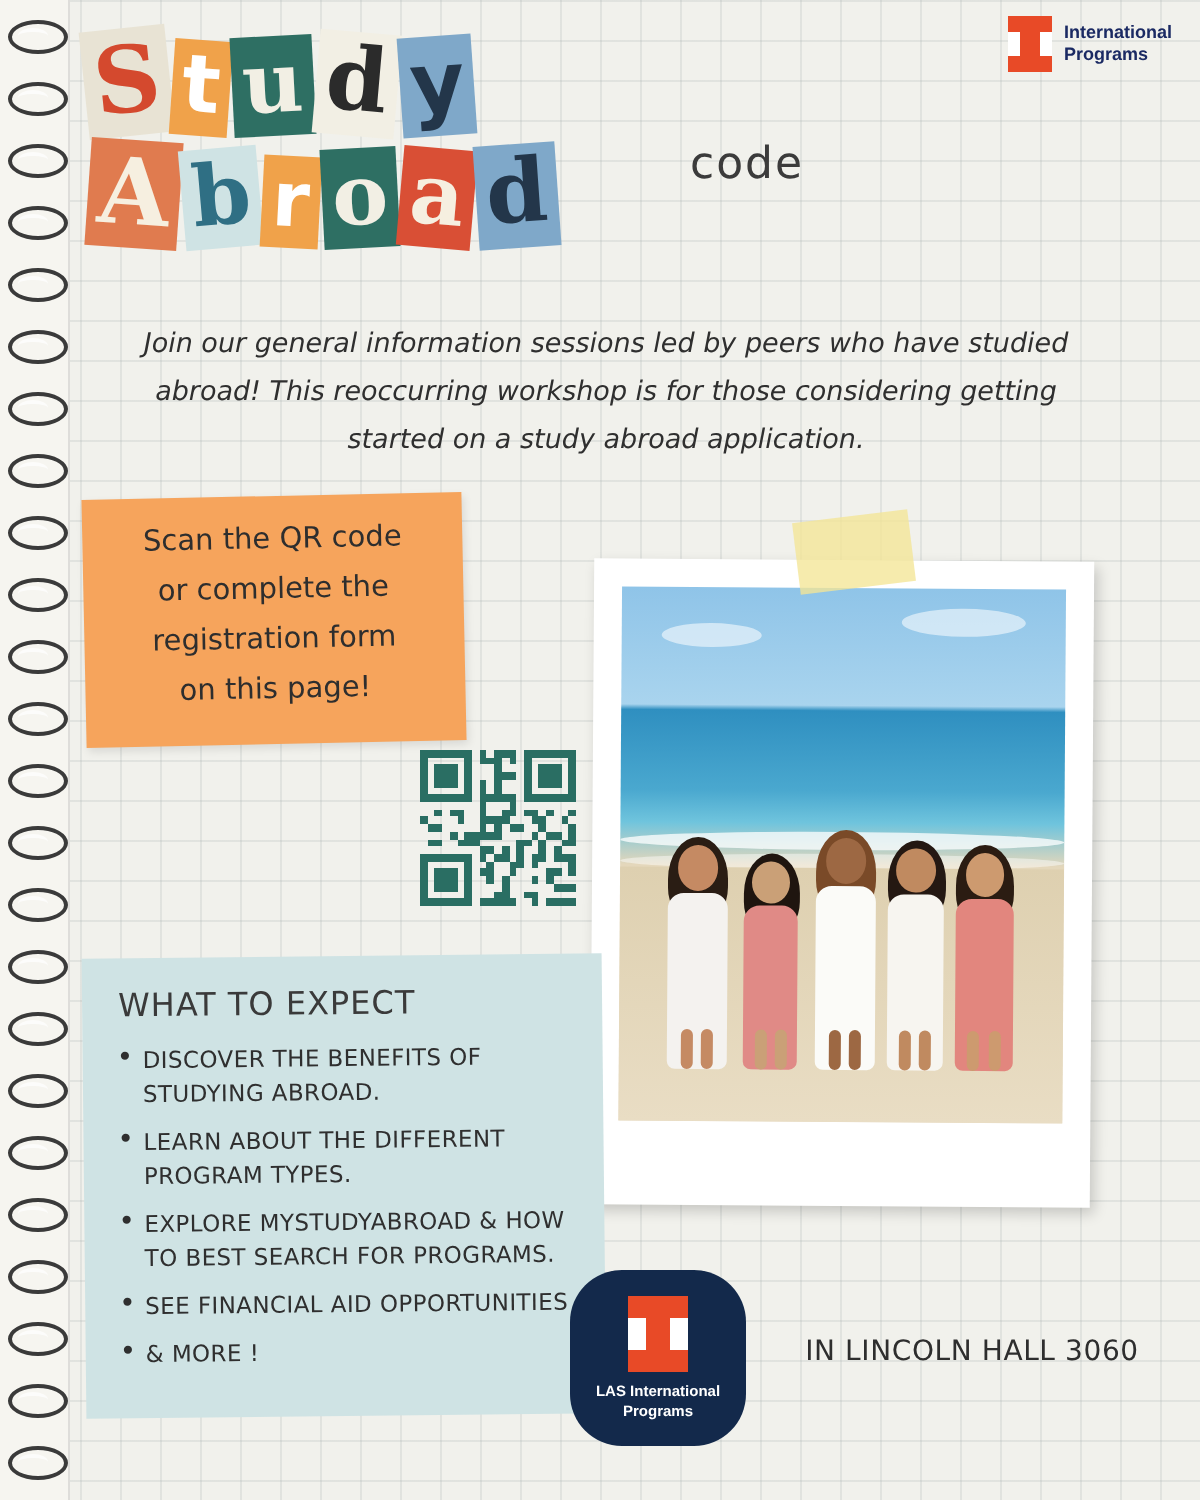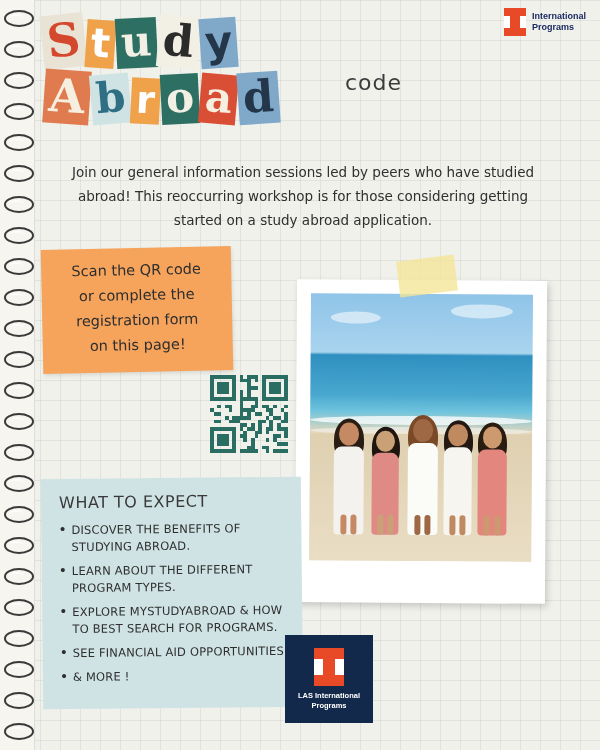--- a/index.html
+++ b/index.html
@@ -131,20 +131,21 @@
   .intro {
     position: absolute;
     left: 68px;
     top: 160px;
     width: 470px;
     text-align: center;
     font-family: "DejaVu Sans", sans-serif;
     font-size: 13.5px;
     line-height: 24px;
     color: #2f2f2f;
+    font-style: italic;
   }
 
   
   .qr-callout {
     position: absolute;
     left: 42px;
     top: 248px;
     width: 170px;
     background: #f6a45c;
     padding: 10px 10px 14px 10px;
@@ -262,20 +263,21 @@
     left: 285px;
     top: 635px;
     width: 88px;
     height: 88px;
     background: #13294b;
     display: flex;
     flex-direction: column;
     align-items: center;
     justify-content: center;
     gap: 5px;
+    border-radius: 26px;
   }
   .bottom-logo .block-i {
     width: 30px;
     height: 38px;
   }
   .bottom-logo .block-i .top { width: 30px; height: 11px; }
   .bottom-logo .block-i .mid { left: 9px; top: 11px; width: 12px; height: 16px; }
   .bottom-logo .block-i .bot { top: 27px; width: 30px; height: 11px; }
   .bottom-logo-text {
     color: #ffffff;
@@ -571,15 +573,16 @@
         <div class="bar mid"></div>
         <div class="bar bot"></div>
     </div>
     <div class="bottom-logo-text">
       <div>LAS International</div>
       <div>Programs</div>
     </div>
   </div>
 
   <div class="location">
+    <div>IN LINCOLN HALL 3060</div>
   </div>
 
 </div>
 
 </body></html>

